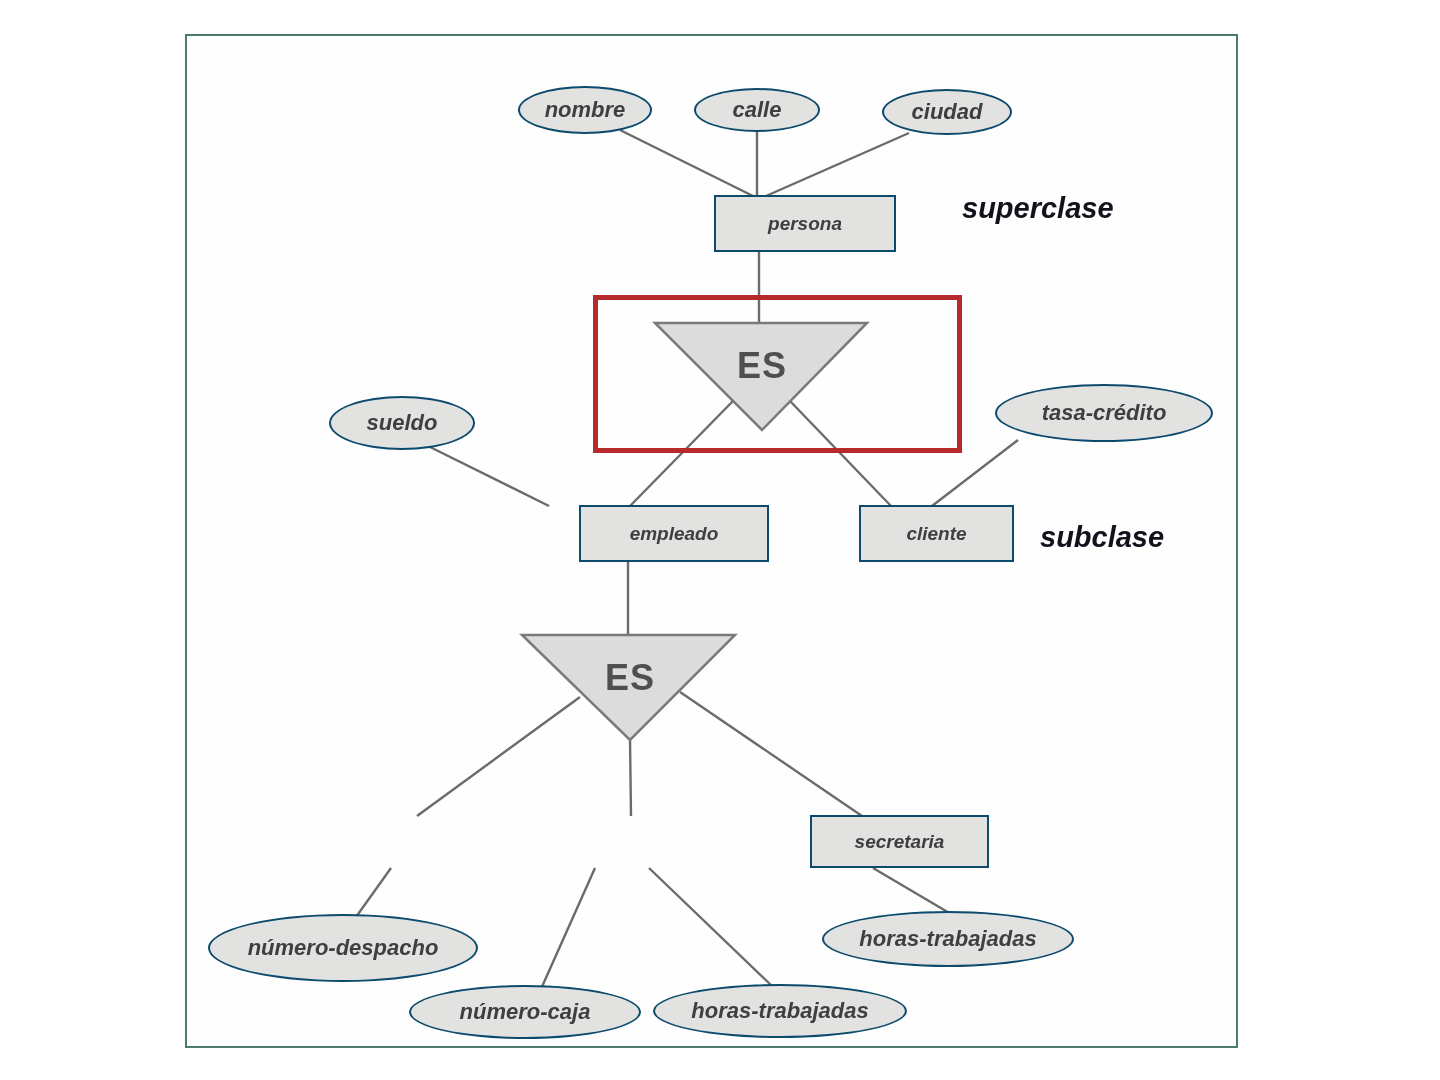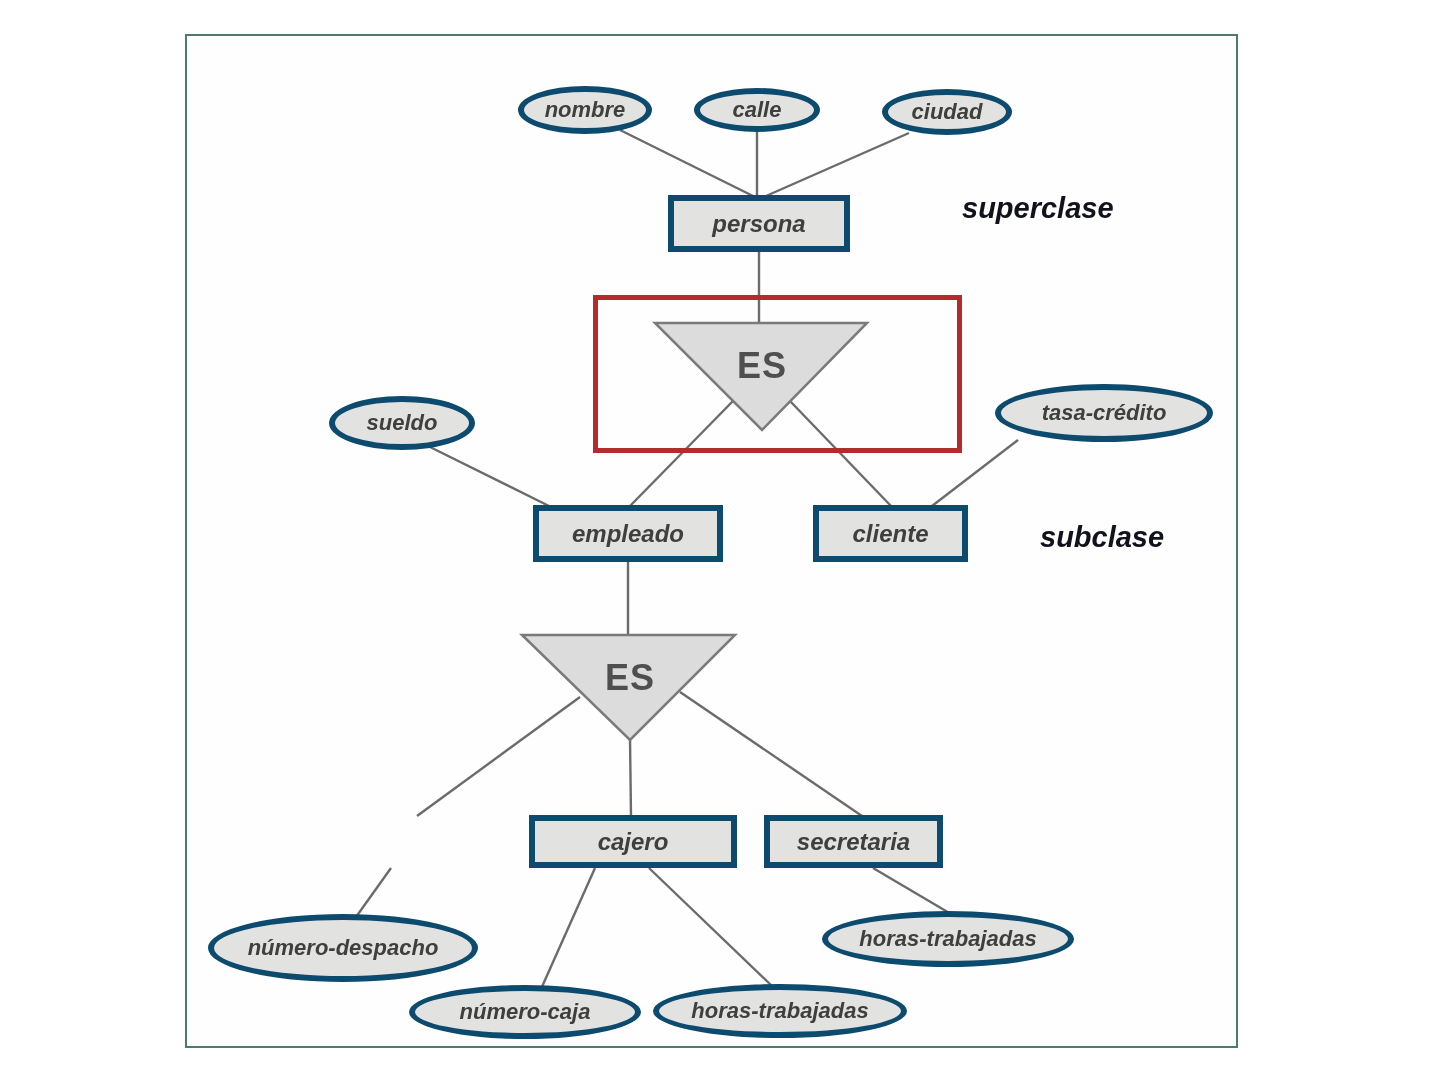--- a/index.html
+++ b/index.html
@@ -14,24 +14,24 @@
   }
   svg.connectors { position:absolute; left:0; top:0; width:1440px; height:1080px; }
   .edge { stroke:#6b6b6b; stroke-width:2.4; }
   .isa-triangle { fill:#dcdcdc; stroke:#7a7a7a; stroke-width:2.5; }
   .highlight-box {
     position:absolute; left:593px; top:295px; width:359px; height:148px;
     border:5px solid #b52a2a; background:transparent;
   }
   .node {
     position:absolute; display:flex; align-items:center; justify-content:center;
-    background:#e2e2e1; border:6px solid #0c4a6e; box-sizing:border-box;
+    background:#e2e2e1; border:2px solid #0c4a6e; box-sizing:border-box;
     font-style:italic; font-weight:bold; color:#3f3f3f; text-align:center;
   }
-  .entity { font-size:24px; }
+  .entity { font-size:19px;margin-left:46px; }
   .attr { border-radius:50%; font-size:22px; }
   .isa-label {
     position:absolute; font-weight:bold; font-size:36px; color:#4f4f4f;
     letter-spacing:1px; text-align:center; width:80px;
   }
   .annotation {
     position:absolute; font-style:italic; font-weight:bold; font-size:29px;
     color:#12121c; white-space:nowrap;
   }
   
@@ -98,19 +98,18 @@
   <div class="node attr" id="n-tasa">tasa-crédito</div>
   <div class="node attr" id="n-sueldo">sueldo</div>
   <div class="node attr" id="n-num-despacho">número-despacho</div>
   <div class="node attr" id="n-num-caja">número-caja</div>
   <div class="node attr" id="n-horas-cajero">horas-trabajadas</div>
   <div class="node attr" id="n-horas-secretaria">horas-trabajadas</div>
 
   <div class="node entity" id="n-persona">persona</div>
   <div class="node entity" id="n-empleado">empleado</div>
   <div class="node entity" id="n-cliente">cliente</div>
-  <div class="node entity" id="n-cajero">cajero</div>
   <div class="node entity" id="n-secretaria">secretaria</div>
 
   <div class="annotation" id="ann-superclase">superclase</div>
   <div class="annotation" id="ann-subclase">subclase</div>
 
 </div>
 
 </body></html>

